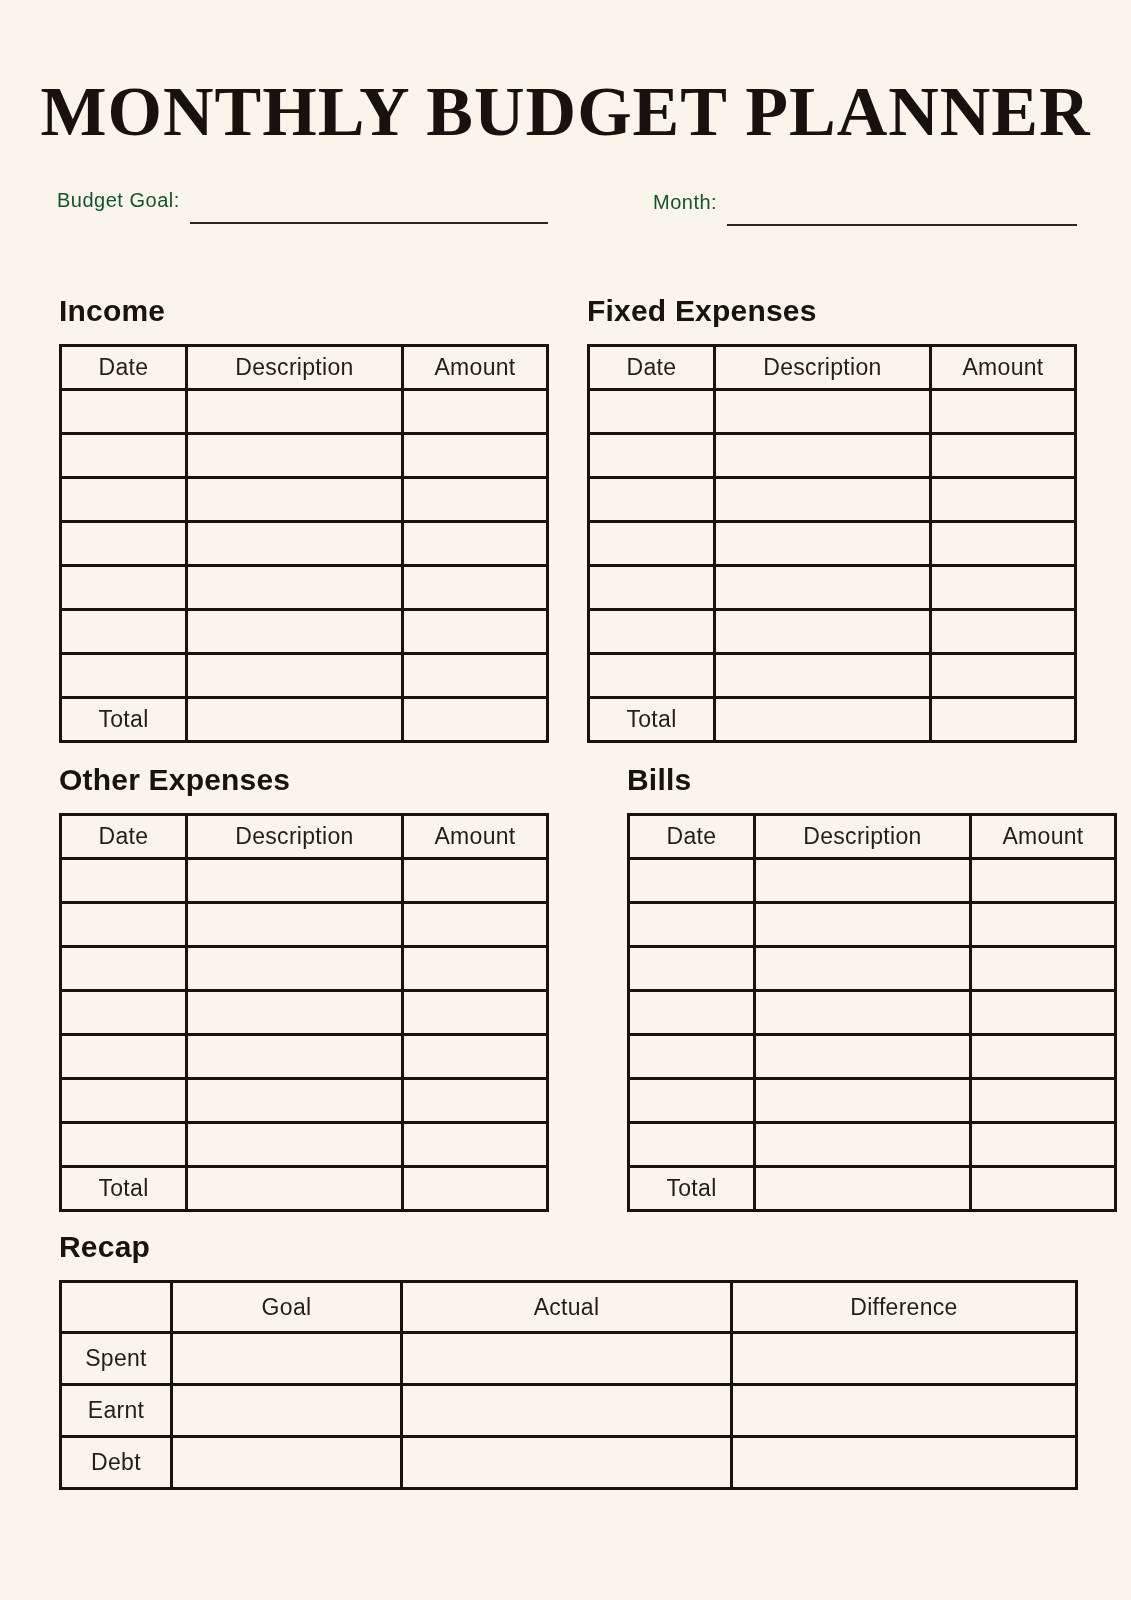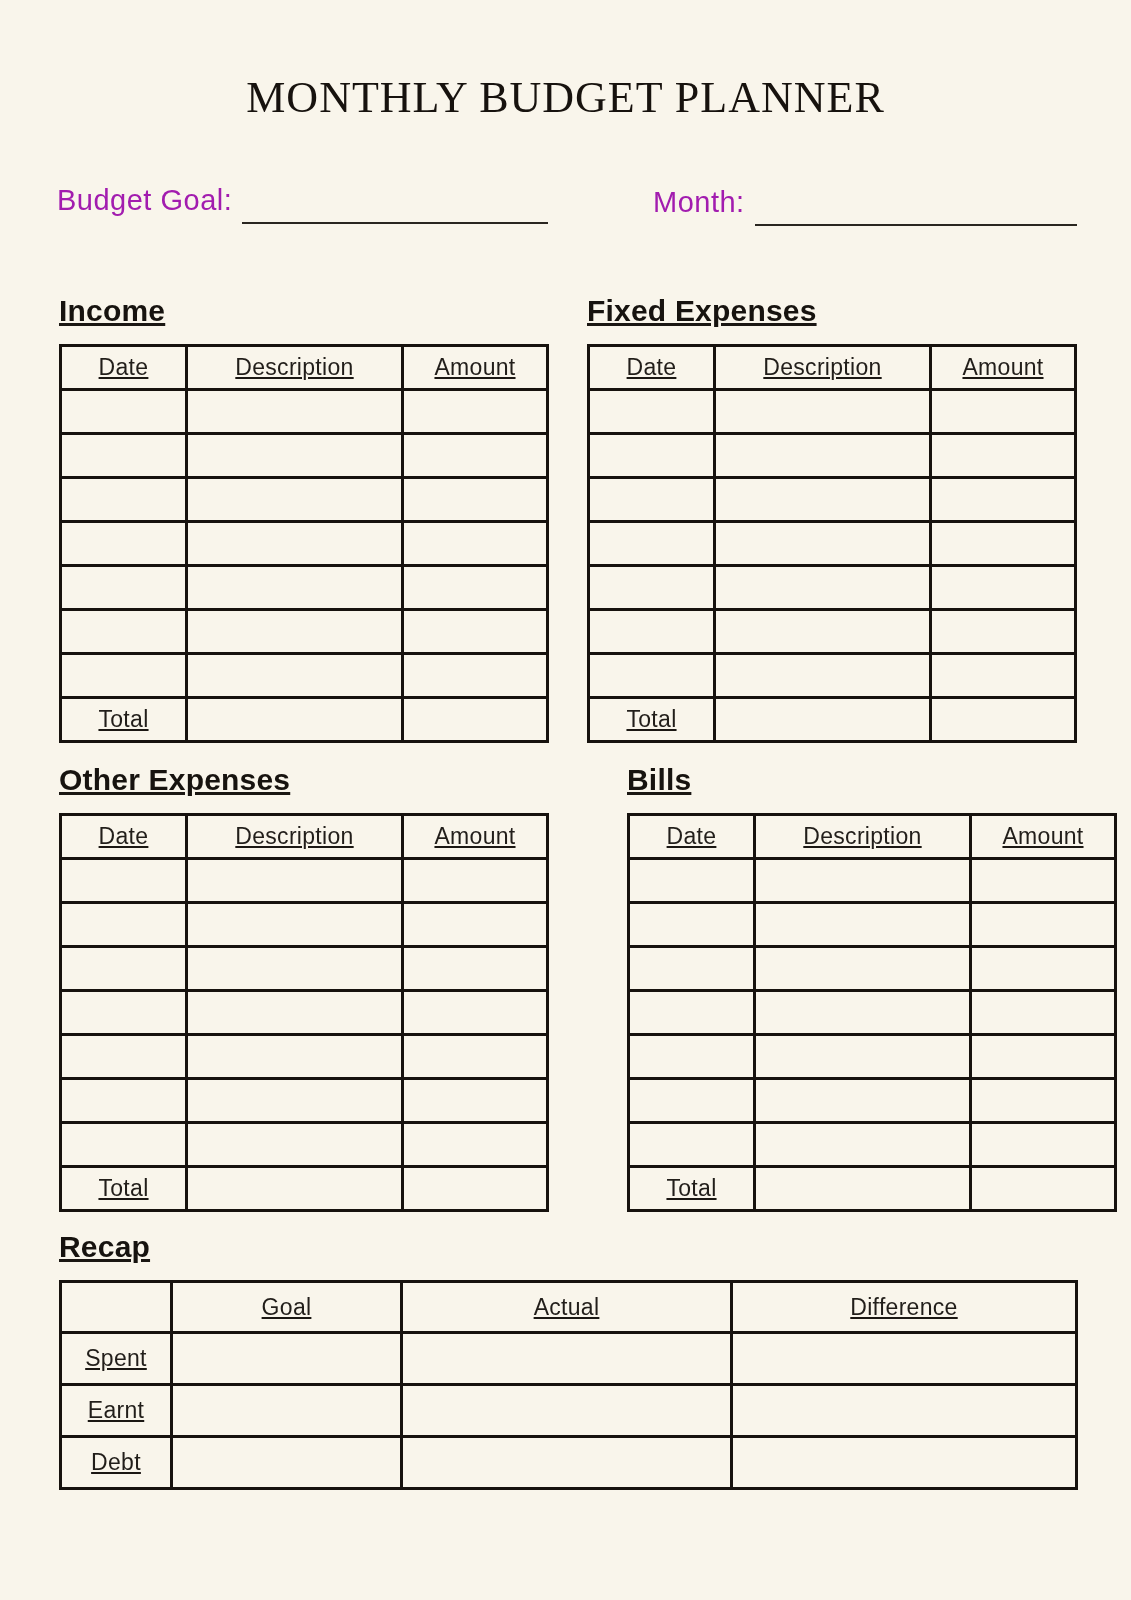--- a/index.html
+++ b/index.html
@@ -9,38 +9,38 @@
     background:#F9F5EB;
     color:#1B1713;
     font-family:"Liberation Sans", sans-serif;
     overflow:hidden;
   }
   
   .doc-title {
     position:absolute; top:72px; left:0; width:100%;
     text-align:center;
     font-family:"Liberation Serif", serif;
-    font-weight:400;
-    font-size:44px;
+    font-weight:700;
+    font-size:70px;
     letter-spacing:1px;
     color:#17120E;
     white-space:nowrap;
   }
   
   .field { position:absolute; display:flex; align-items:flex-end; }
   .field-label {
-    font-size:29px; letter-spacing:0.5px; white-space:nowrap;
-    padding-right:10px; color:#a21caf; line-height:32px;
+    font-size:20px; letter-spacing:0.5px; white-space:nowrap;
+    padding-right:10px; color:#14532d; line-height:32px;
   }
   .field-line { flex:1; border-bottom:2px solid #2A2620; margin-bottom:-8px; }
   #field-goal  { left:57px;  top:184px; width:491px; }
   #field-month { left:653px; top:186px; width:424px;justify-content:center; }
 
   
-  .section { position:absolute;text-decoration:underline; }
+  .section { position:absolute; }
   .section-title {
     margin:0 0 16px 0;
     font-size:30px; font-weight:700; line-height:34px;
     letter-spacing:0.2px; color:#17130F;
   }
   table.sheet { border-collapse:collapse; table-layout:fixed; }
   table.sheet th, table.sheet td {
     border:3px solid #17120E;
     padding:0;
     text-align:center; vertical-align:middle;

